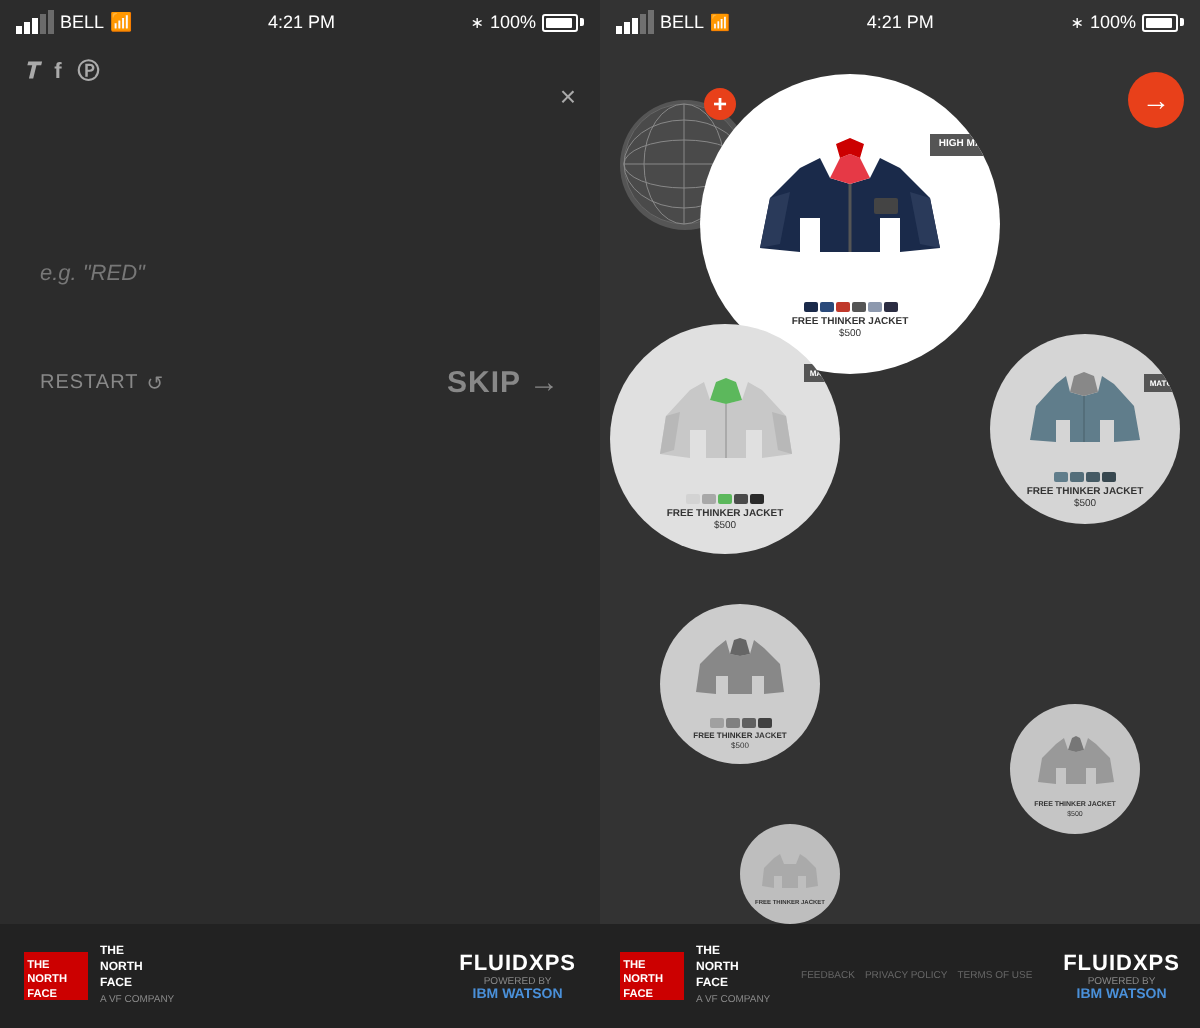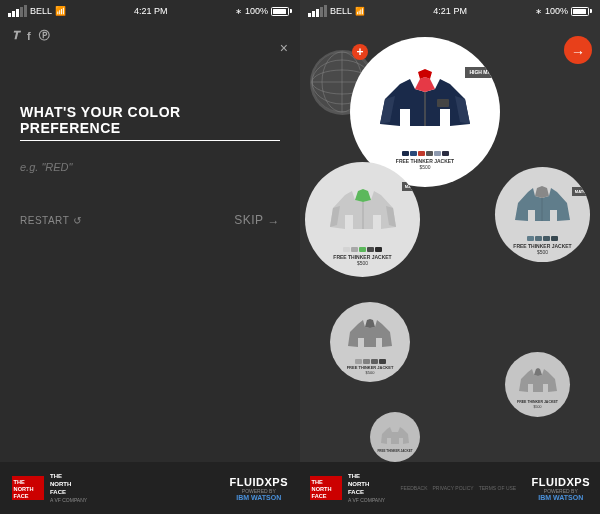--- a/index.html
+++ b/index.html
@@ -171,27 +171,28 @@
       letter-spacing: 0.5px;
       cursor: pointer;
       display: flex;
       align-items: center;
       gap: 4px;
       text-transform: uppercase;
     }
 
     .skip-btn {
       color: #888;
-      font-size: 12px;
+      font-size: 15px;
       letter-spacing: 0.5px;
       cursor: pointer;
       display: flex;
       align-items: center;
       gap: 4px;
       text-transform: uppercase;
+      font-weight: bold;
     }
 
     
     .footer {
       display: flex;
       justify-content: space-between;
       align-items: center;
       padding: 8px 12px;
       background: #222;
       height: 52px;
@@ -479,21 +480,20 @@
 
   <div class="social-icons">
     <span class="social-icon twitter" style="font-size:11px; color:#aaa;">𝐓</span>
     <span class="social-icon" style="font-size:11px; color:#aaa; font-weight:900;">f</span>
     <span class="social-icon" style="font-size:11px; color:#aaa; font-weight:bold;">Ⓟ</span>
   </div>
 
   <div class="close-btn">×</div>
 
   <div class="left-content">
-    <div class="question-label">WHAT'S YOUR COLOR PREFERENCE</div>
     <div class="input-placeholder">e.g. "RED"</div>
     <div class="bottom-actions">
       <div class="restart-btn">
         <span>RESTART</span>
         <span>↺</span>
       </div>
       <div class="skip-btn">
         <span>SKIP</span>
         <span>→</span>
       </div>

